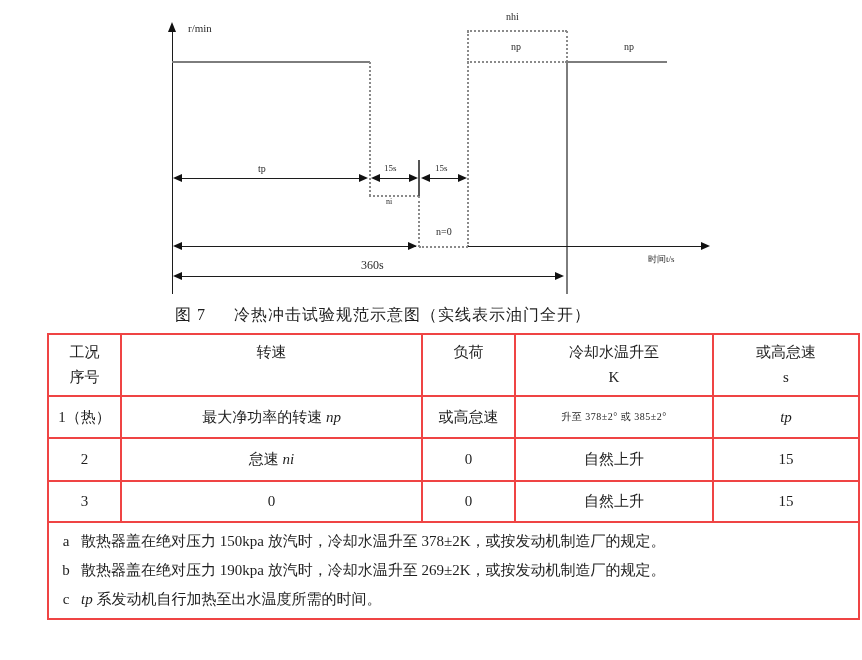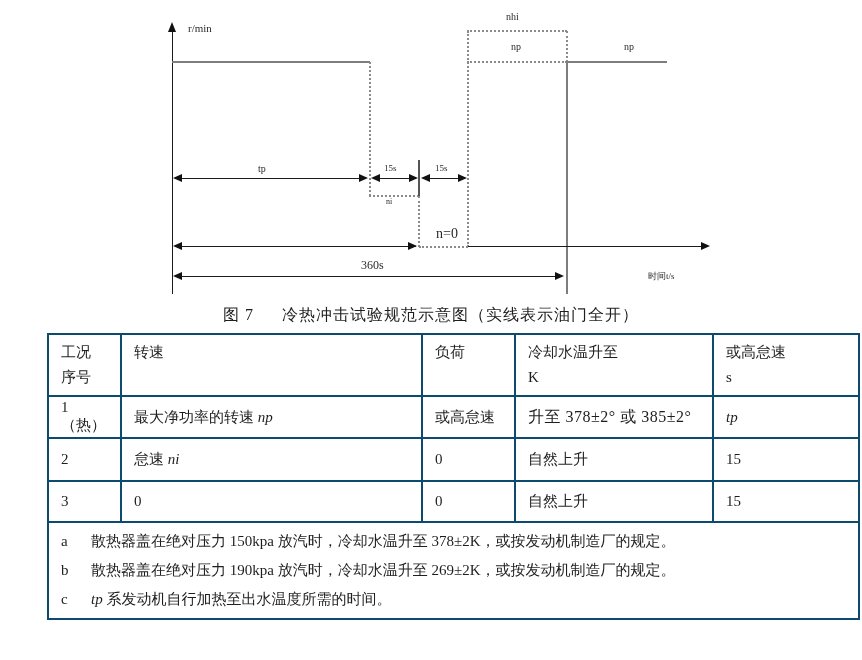--- a/index.html
+++ b/index.html
@@ -17,32 +17,32 @@
   .thin-v{border-left:1px solid #1c1c1c;}
   .tick-v{border-left:2px solid #555;}
   
   .ah{position:absolute;width:0;height:0;}
   .ah-l{border-top:4px solid transparent;border-bottom:4px solid transparent;border-right:9px solid #111;}
   .ah-r{border-top:4px solid transparent;border-bottom:4px solid transparent;border-left:9px solid #111;}
   .ah-u{border-left:4px solid transparent;border-right:4px solid transparent;border-bottom:10px solid #111;}
   .lbl{position:absolute;color:#2a2a2a;white-space:nowrap;line-height:1;}
   .it{font-style:italic;}
   
-  .caption{position:absolute;left:0;top:305px;width:766px;text-align:center;font-size:16px;color:#1e1e1e;letter-spacing:1px;padding-left:48px;}
+  .caption{position:absolute;left:0;top:305px;width:766px;text-align:center;font-size:16px;color:#1e1e1e;letter-spacing:1px;}
   .caption .gap{display:inline-block;width:28px;}
   
   table.spec{position:absolute;left:47px;top:333px;width:811px;border-collapse:collapse;table-layout:fixed;
              font-size:15px;color:#1e1e1e;}
-  table.spec td{border:2px solid #0c4a6e;vertical-align:middle;padding:0 12px;}
+  table.spec td{border:2px solid #ef4444;text-align:center;vertical-align:middle;padding:0 2px;}
   table.spec tr.hdr td{height:55px;vertical-align:top;padding-top:5px;line-height:25px;}
   table.spec tr.r1 td{height:40px;}
   table.spec tr.r2 td{height:41px;}
   table.spec tr.r3 td{height:39px;}
   table.spec tr.r4 td{height:35px;}
-  td.temp-small{font-size:16px;letter-spacing:0.5px;}
+  td.temp-small{font-size:10px;letter-spacing:0.5px;}
   td.notes{height:95px;text-align:left;vertical-align:middle;padding:6px 6px 6px 20px;}
   .note-line{display:flex;line-height:29px;font-size:15px;}
   .note-label{width:30px;flex:0 0 30px;font-family:"Liberation Serif",serif;}
 </style>
 </head>
 <body>
 
 <div class="canvas">
 
   <div class="fig">
@@ -66,21 +66,21 @@
     <div class="vl curve-vd" style="left:566px;top:31px;height:31px;"></div>
     <div class="hl curve-hd" style="left:467px;top:61px;width:100px;"></div>
 
     <div class="vl curve-v" style="left:566px;top:62px;height:232px;"></div>
     <div class="hl curve-h" style="left:566px;top:61px;width:101px;"></div>
 
     <div class="lbl" style="left:506px;top:12px;font-size:10px;">nhi</div>
     <div class="lbl" style="left:511px;top:42px;font-size:10px;">np</div>
     <div class="lbl" style="left:624px;top:42px;font-size:10px;">np</div>
     <div class="lbl" style="left:386px;top:198px;font-size:8px;">ni</div>
-    <div class="lbl" style="left:436px;top:227px;font-size:14px;">n=0</div>
+    <div class="lbl" style="left:436px;top:227px;font-size:10px;">n=0</div>
 
     <div class="hl thin-h" style="left:176px;top:178px;width:188px;"></div>
     <div class="ah ah-l" style="left:173px;top:174px;"></div>
     <div class="ah ah-r" style="left:359px;top:174px;"></div>
     <div class="lbl" style="left:258px;top:164px;font-size:10px;">tp</div>
 
     <div class="hl thin-h" style="left:374px;top:178px;width:42px;"></div>
     <div class="ah ah-l" style="left:371px;top:174px;"></div>
     <div class="ah ah-r" style="left:409px;top:174px;"></div>
     <div class="lbl" style="left:384px;top:164px;font-size:9px;">15s</div>
@@ -88,21 +88,21 @@
     <div class="hl thin-h" style="left:423px;top:178px;width:42px;"></div>
     <div class="ah ah-l" style="left:421px;top:174px;"></div>
     <div class="ah ah-r" style="left:458px;top:174px;"></div>
     <div class="lbl" style="left:435px;top:164px;font-size:9px;">15s</div>
 
     <div class="hl thin-h" style="left:176px;top:246px;width:240px;"></div>
     <div class="ah ah-l" style="left:173px;top:242px;"></div>
     <div class="ah ah-r" style="left:408px;top:242px;"></div>
     <div class="hl thin-h" style="left:468px;top:246px;width:235px;"></div>
     <div class="ah ah-r" style="left:701px;top:242px;"></div>
-    <div class="lbl" style="left:648px;top:272px;font-size:9px;">时间t/s</div>
+    <div class="lbl" style="left:648px;top:255px;font-size:9px;">时间t/s</div>
 
     <div class="hl thin-h" style="left:176px;top:276px;width:385px;"></div>
     <div class="ah ah-l" style="left:173px;top:272px;"></div>
     <div class="ah ah-r" style="left:555px;top:272px;"></div>
     <div class="lbl" style="left:361px;top:259px;font-size:12px;">360s</div>
   </div>
 
   <div class="caption">
     <span>图 7</span><span class="gap"></span><span>冷热冲击试验规范示意图（实线表示油门全开）</span>
   </div>

